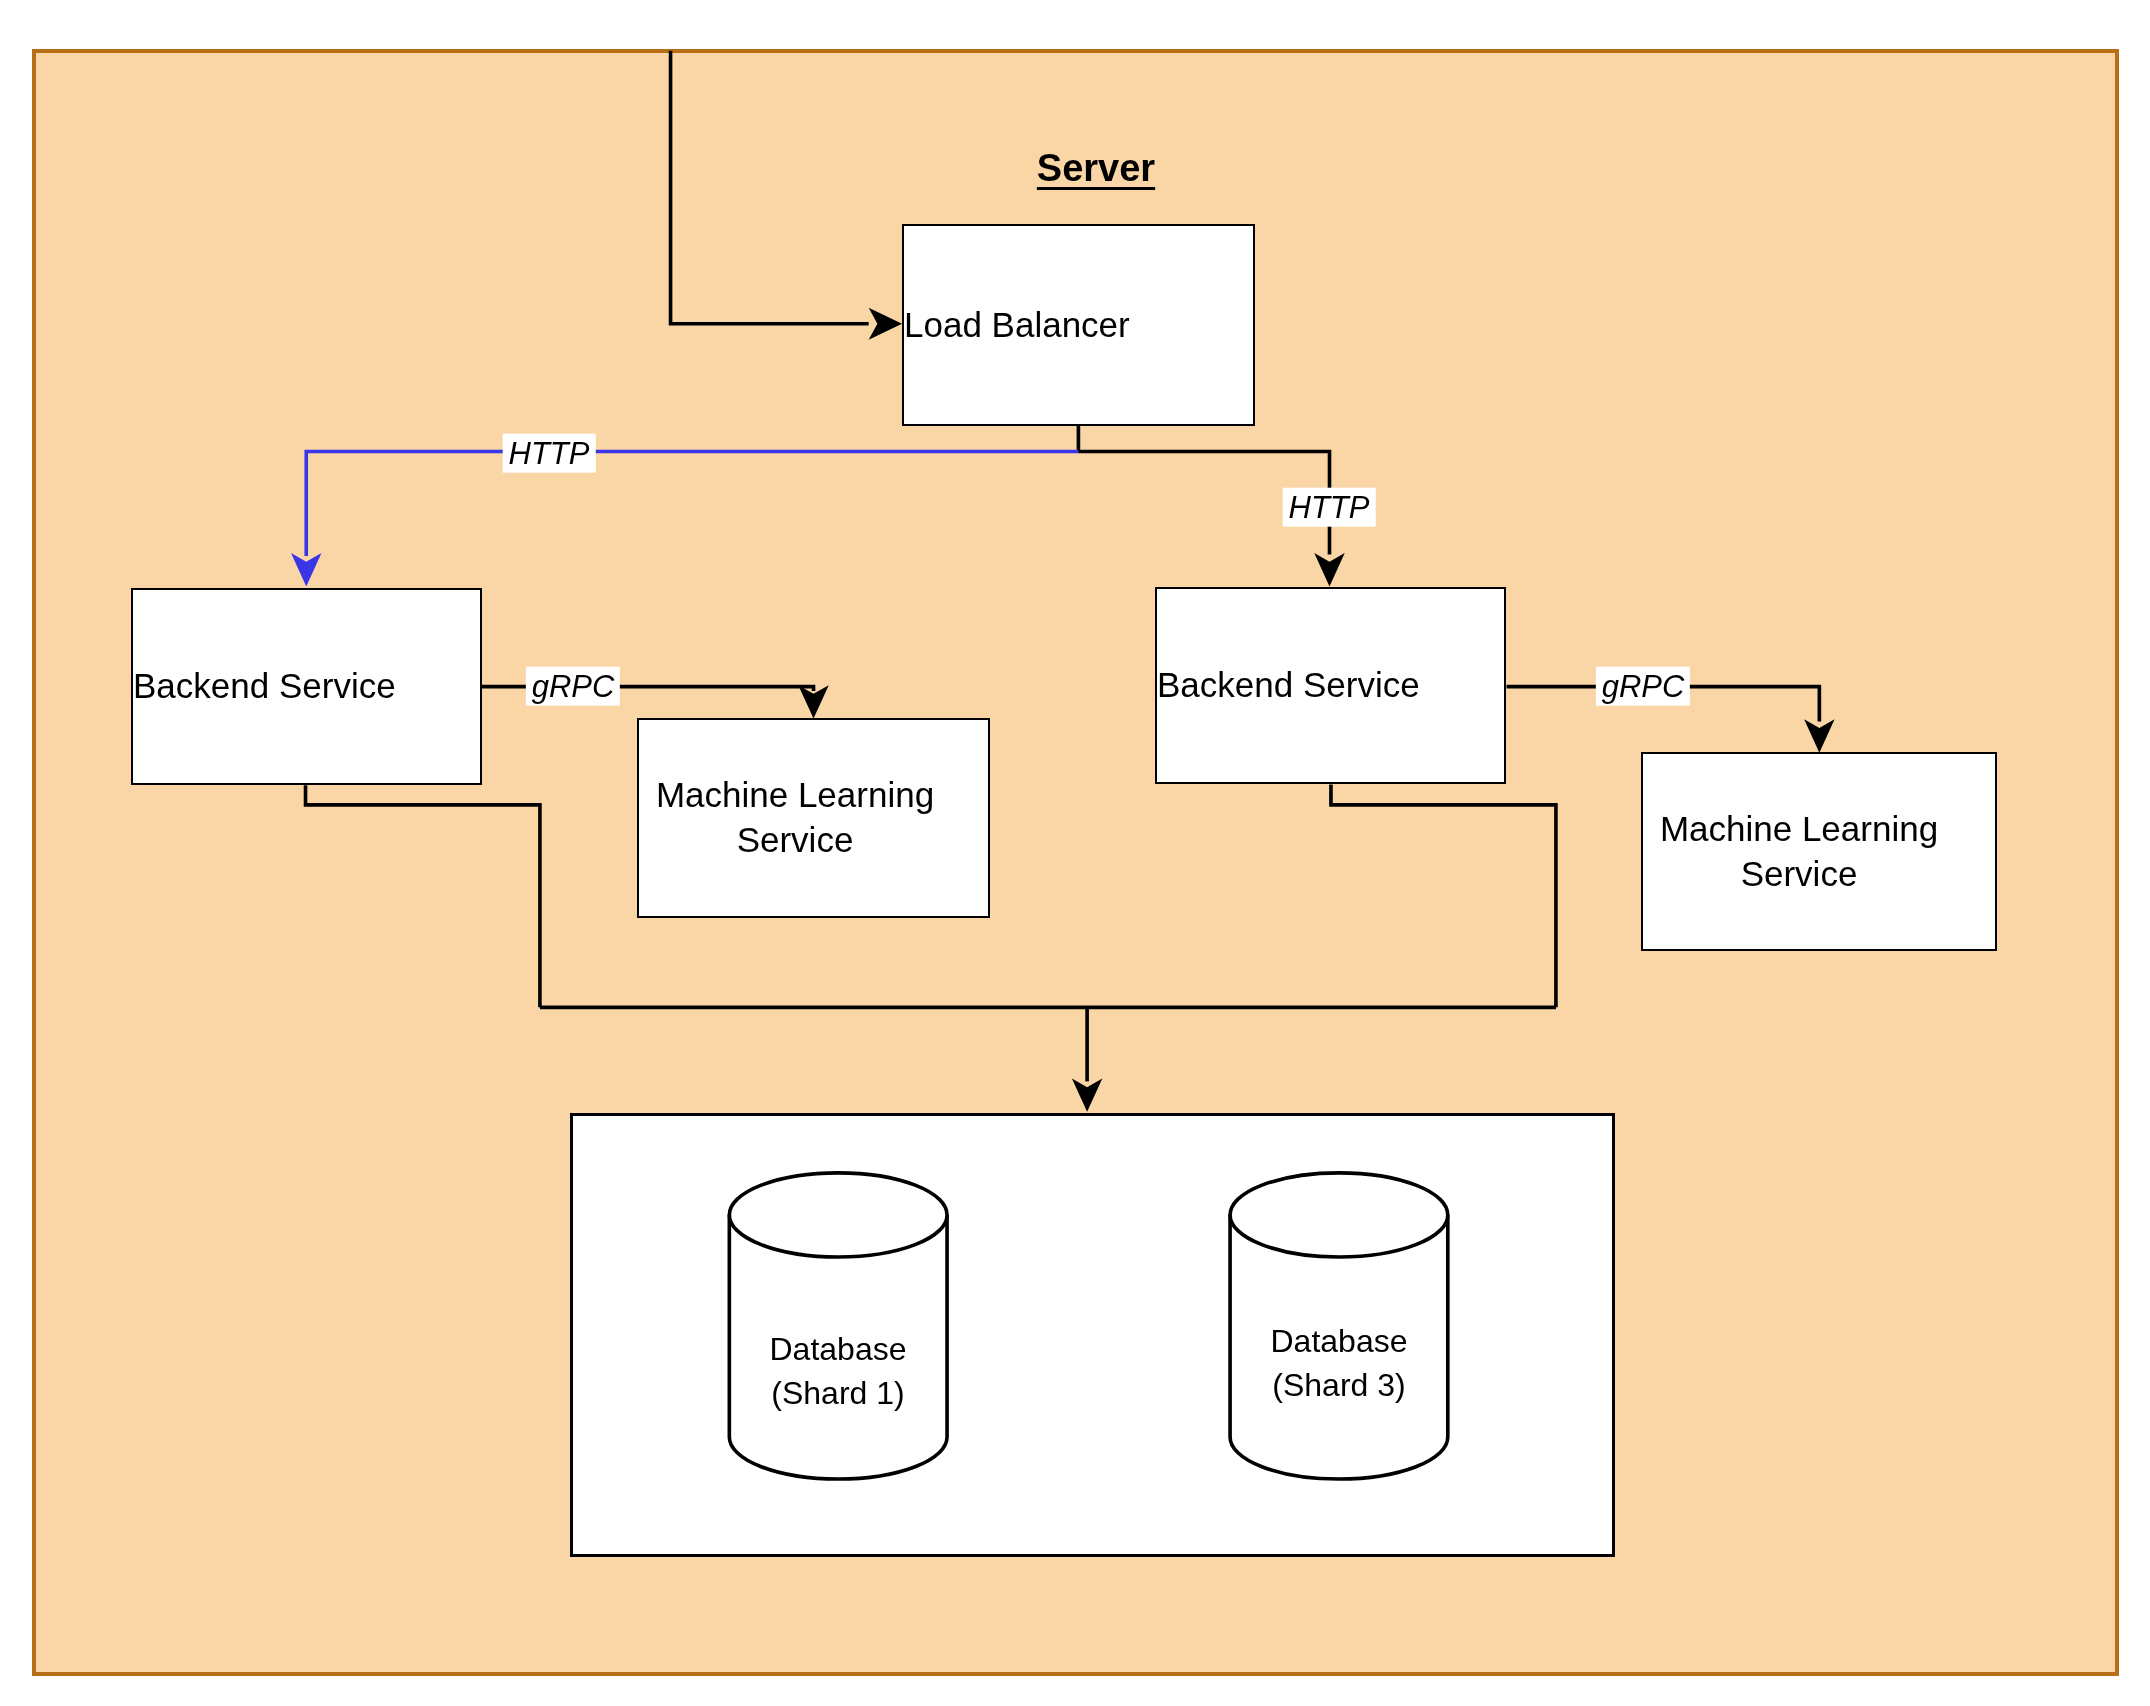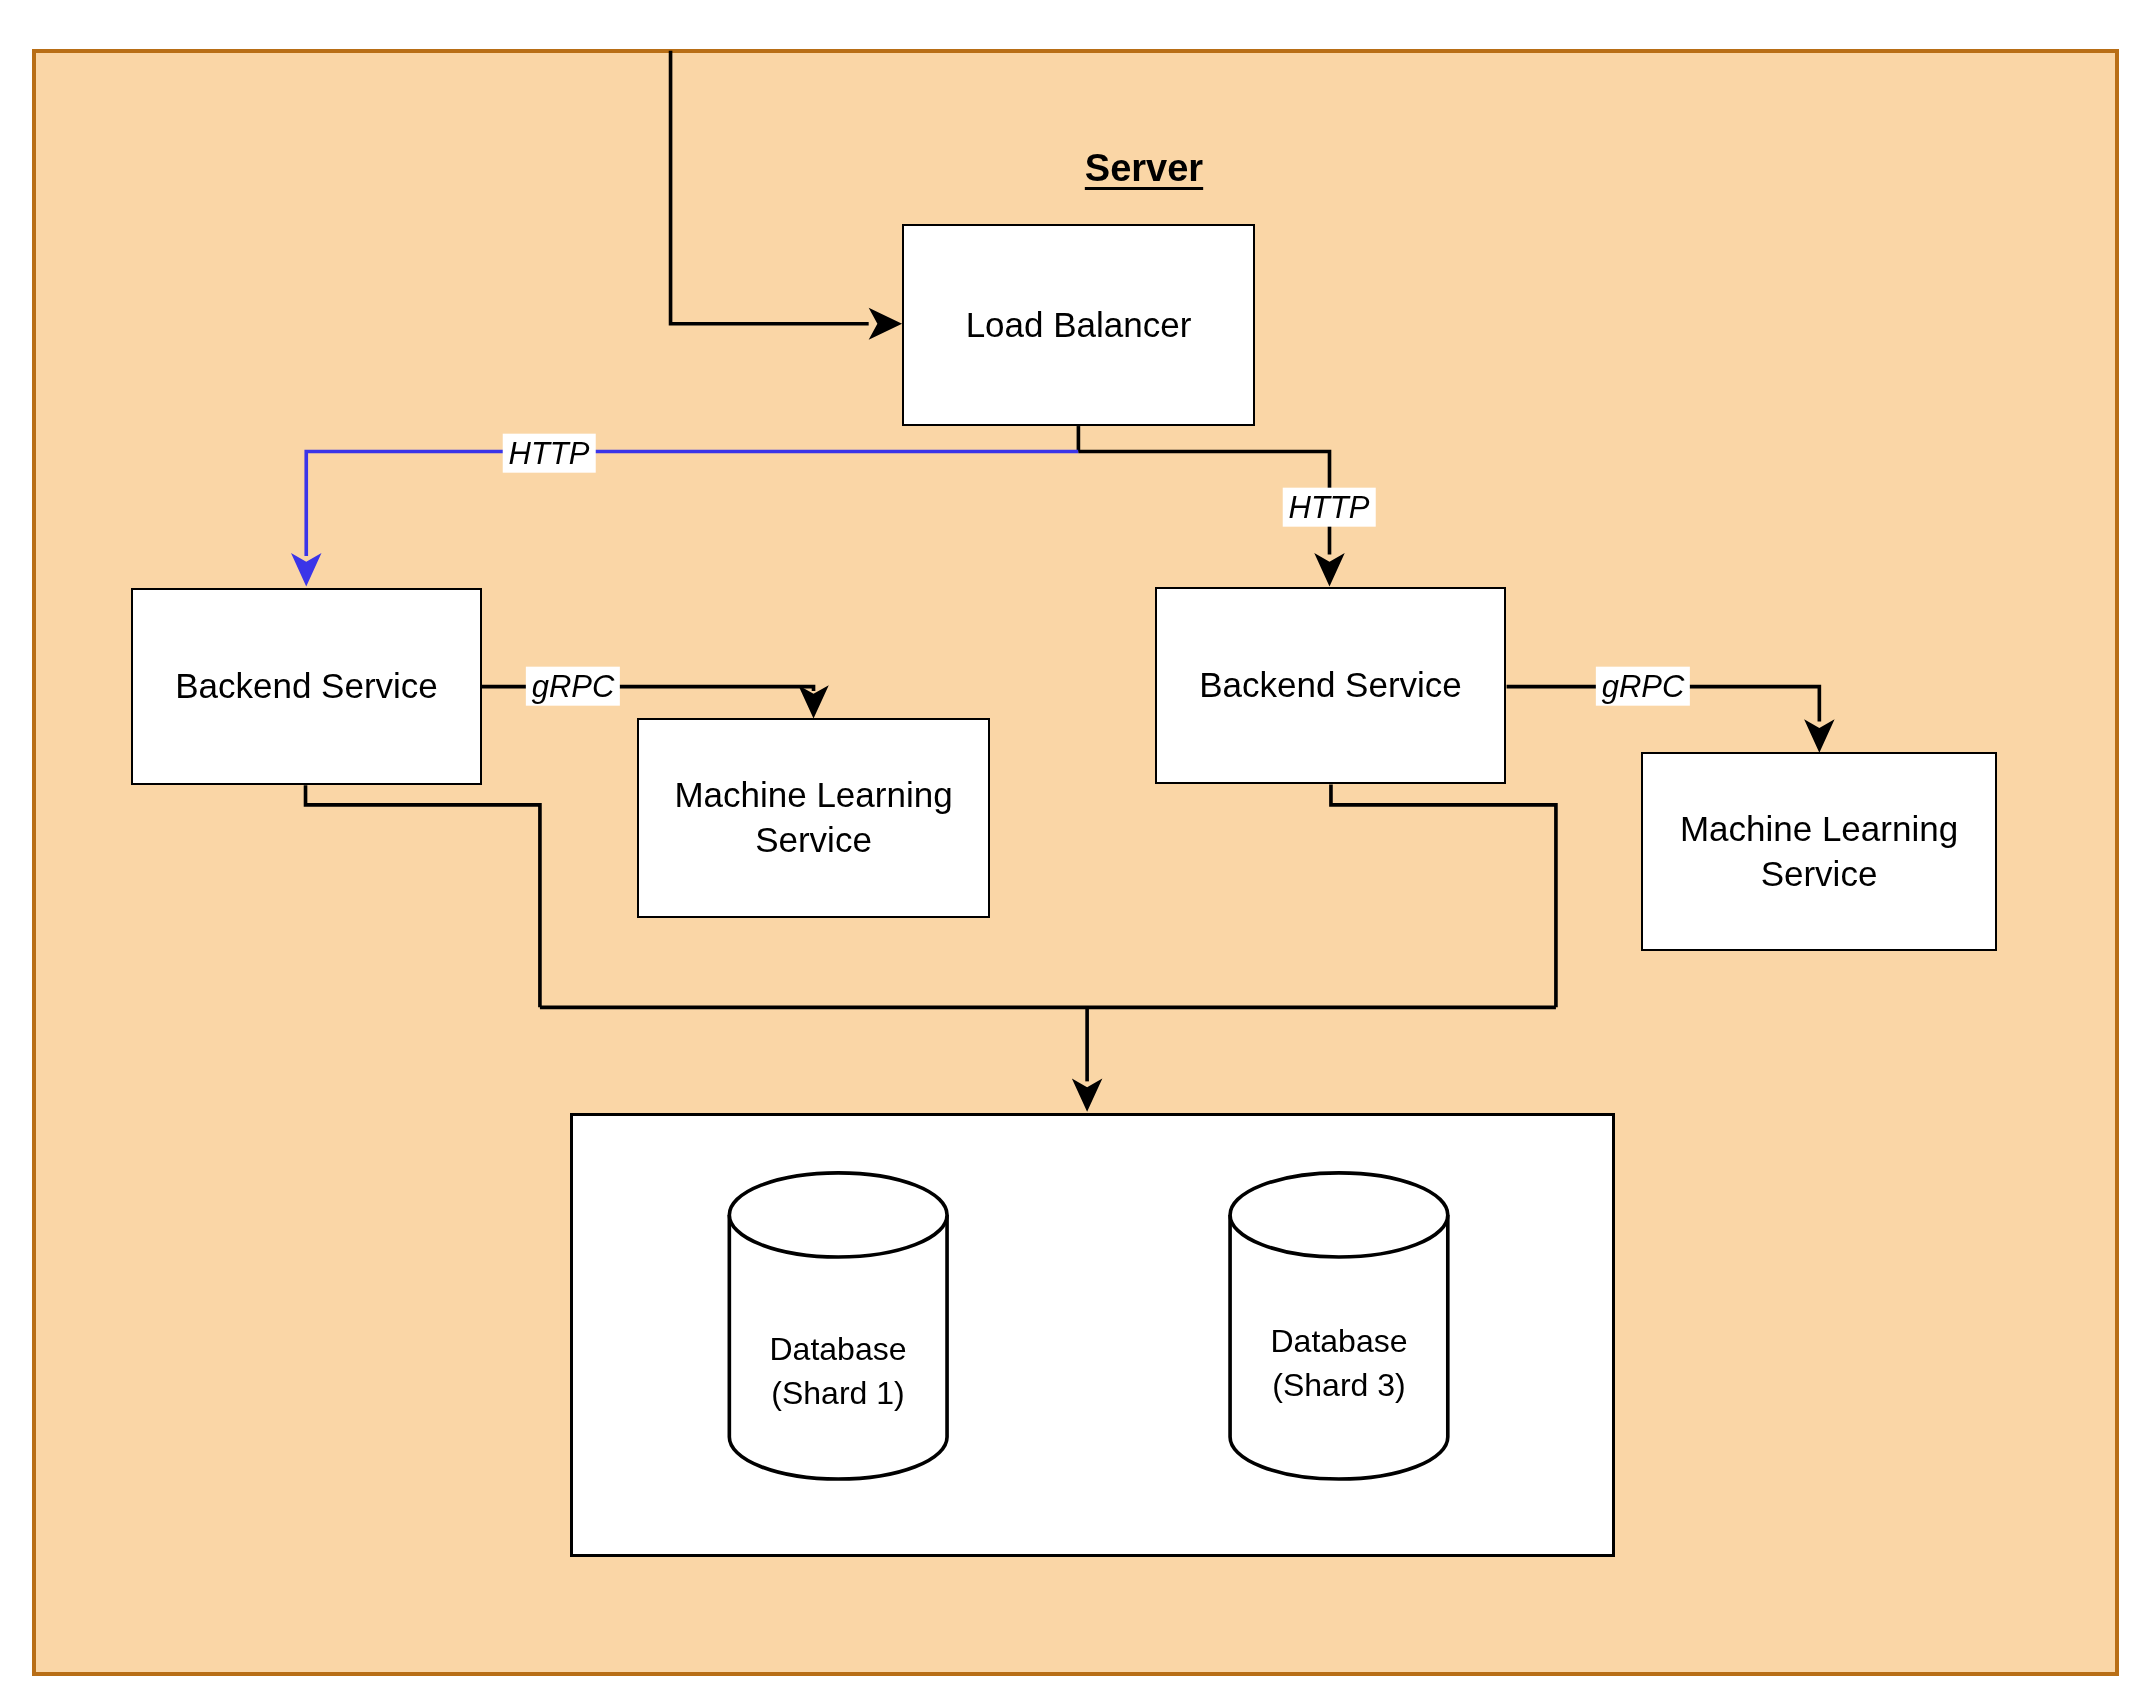--- a/index.html
+++ b/index.html
@@ -19,25 +19,25 @@
   }
   .server-container{
     position:absolute;left:32px;top:49px;width:2087px;height:1627px;
     box-sizing:border-box;background:var(--container-fill);
     border:4.4px solid var(--container-border);
   }
   .diagram-title{
     position:absolute;left:1096px;top:147px;transform:translateX(-50%);
     font-size:38px;font-weight:bold;text-decoration:underline;
     text-decoration-thickness:2.9px;text-underline-offset:5.8px;
-    white-space:nowrap;z-index:4;margin-left:48px;
+    white-space:nowrap;z-index:4;
   }
   .node{
     position:absolute;box-sizing:border-box;background:var(--node-fill);
-    border:2.9px solid var(--node-border);display:flex;align-items:center;justify-content:center;
+    border:2.9px solid var(--node-border);display:flex;align-items:center;
     text-align:center;font-size:35px;line-height:1.28;z-index:2;
   }
   .node .node-label{display:block;}
   .node-load-balancer{left:902px;top:224px;width:353px;height:202px;}
   .node-backend-left{left:131px;top:588px;width:351px;height:197px;}
   .node-backend-right{left:1155px;top:587px;width:351px;height:197px;}
   .node-ml-left{left:637px;top:718px;width:353px;height:200px;}
   .node-ml-right{left:1641px;top:752px;width:356px;height:199px;}
   .node-ml-left .node-label,.node-ml-right .node-label{width:312px;}
   .db-container{

